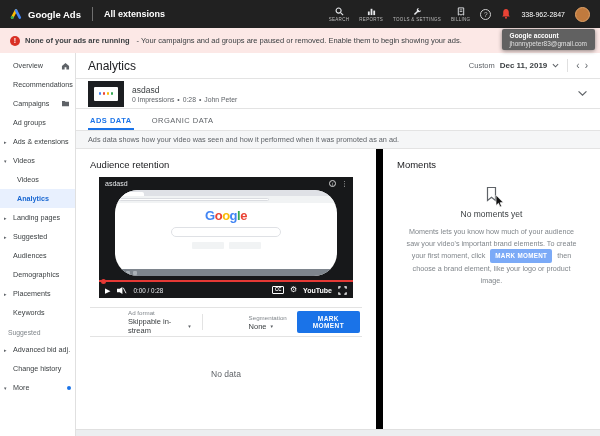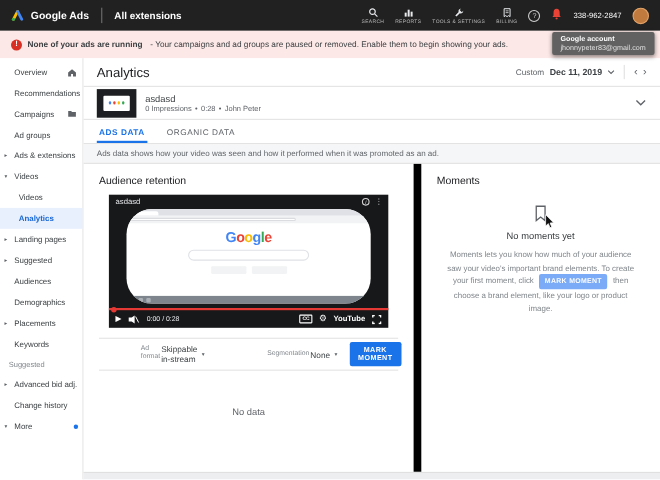--- a/index.html
+++ b/index.html
@@ -107,21 +107,21 @@
   .p-time { color:#e8eaed; font-size:6.3px; }
   .flex1 { flex:1; }
   .p-cc { color:#fff; border:1px solid #fff; border-radius:1px; font-size:4.5px; font-weight:bold;
     padding:0 1.5px; line-height:6px; }
   .p-gear { color:#fff; font-size:8px; line-height:1; }
   .p-yt { color:#fff; font-size:7px; font-weight:bold; }
 
   
   .ctrl-strip { margin-top:9px; border-top:1px solid #e3e3e3; border-bottom:1px solid #e3e3e3; height:30px;
     display:flex; align-items:center; gap:10px; padding:0 2px; }
-  .ctrl-group { display:flex; gap:1px;margin-left:36px; }
+  .ctrl-group { display:flex; flex-direction:column; gap:1px;margin-left:36px; }
   .ctrl-label { font-size:6.2px; color:#80868b; }
   .ctrl-value { font-size:7.5px; color:#3c4043; display:flex; align-items:center; gap:3px; }
   .dd { font-size:4.5px; color:#5f6368; }
   .ctrl-div { width:1px; height:16px; background:#e3e3e3; }
   .btn-primary { margin-left:auto; background:#1a73e8; color:#fff; font-size:6.5px; font-weight:bold;
     letter-spacing:.4px; padding:4px 8px; border-radius:2px; border:none; }
   .no-data { text-align:center; margin-top:32px; font-size:8.5px; color:#5f6368; }
 
   
   .m-empty { text-align:center; margin-top:16px; }

